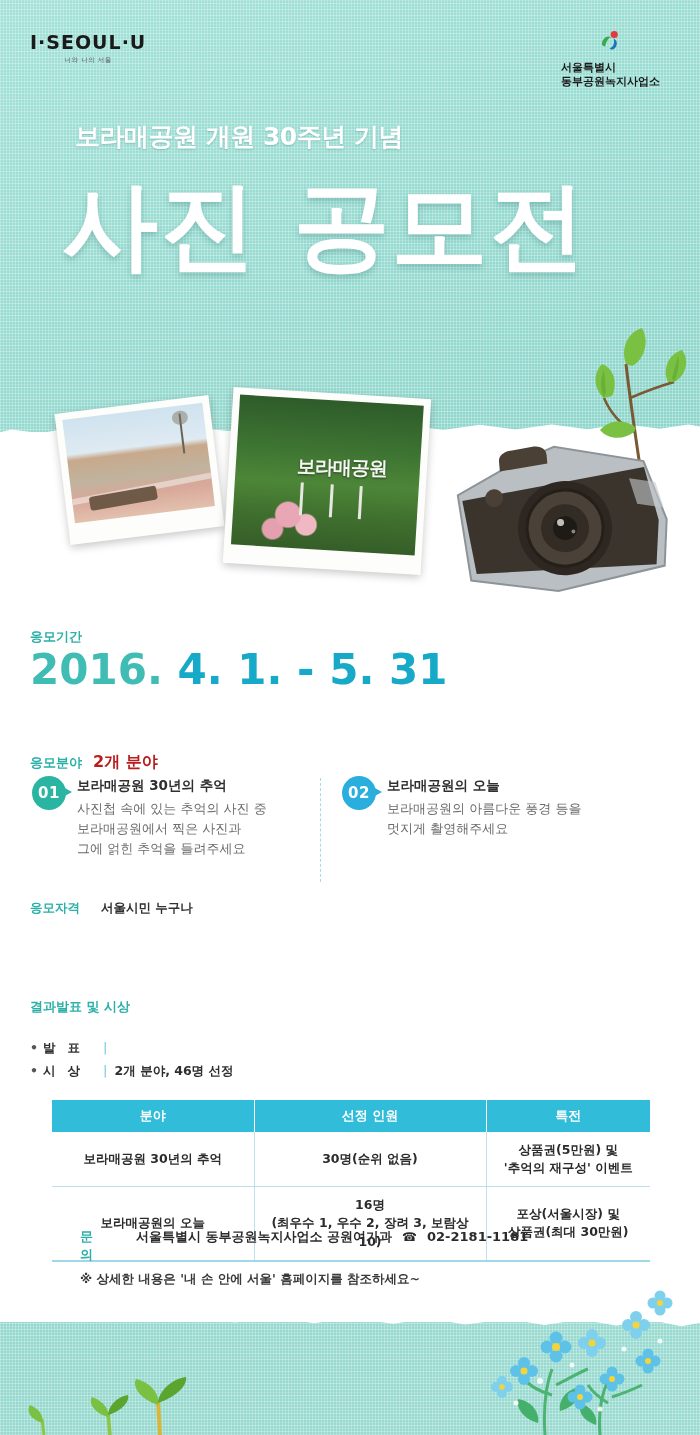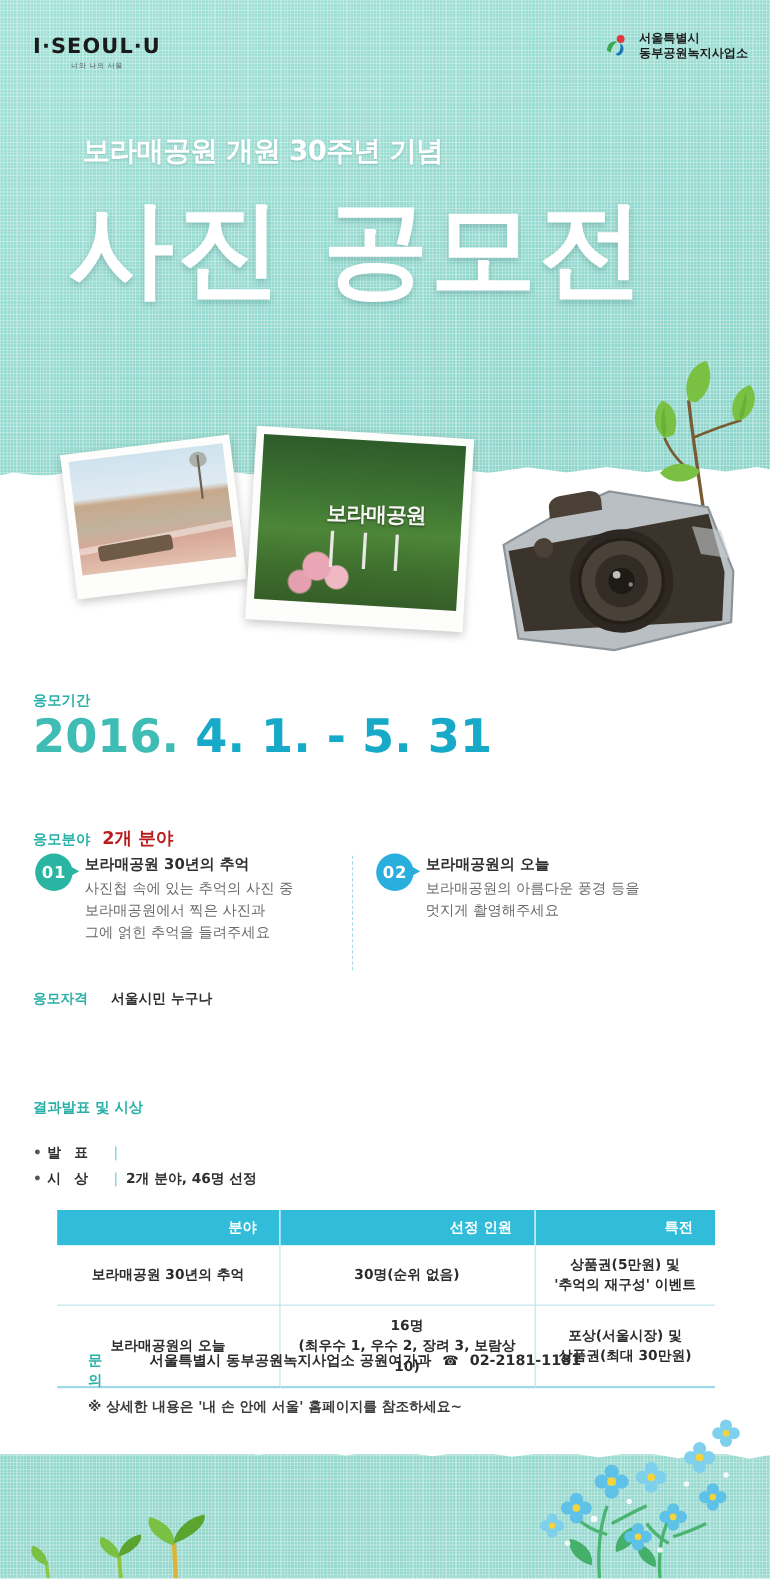--- a/index.html
+++ b/index.html
@@ -59,22 +59,22 @@
   }
   .logo-left .mark {
     font-size: 19px; font-weight: bold; letter-spacing: 1px;
     color: #1a1a1a; line-height: 1;
     white-space: nowrap;
   }
   .logo-left .sub {
     font-size: 6.5px; color: #5a5a5a; margin-top: 4px; letter-spacing: .5px;
   }
   .logo-right {
-    position: absolute; right: 20px; top: 28px;
-    display: flex; align-items: center; gap: 7px;
+    position: absolute; right: 40px; top: 28px;
+    display: flex; align-items: center; gap: 7px; flex-direction: column;
   }
   .logo-right .emblem { width: 26px; height: 26px; flex: 0 0 26px; }
   .logo-right .txt { line-height: 1.25; }
   .logo-right .txt div {
     font-size: 11px; font-weight: bold; color: #1b1b1b; white-space: nowrap;
   }
 
   
   .title-kicker {
     position: absolute; left: 75px; top: 120px;
@@ -229,21 +229,21 @@
   .result-row .bar { color: #8fd3e6; margin: 0 7px 0 0; }
 
   
   .tbl {
     position: absolute; left: 52px; top: 1100px;
     width: 598px; border-collapse: collapse;
   }
   .tbl th {
     background: #31bcd9; color: #ffffff;
     font-size: 13px; font-weight: bold;
-    padding: 7px 20px; text-align: right;
+    padding: 7px 20px; text-align: center;
     border-right: 1px solid #ffffff;
   }
   .tbl th:last-child { border-right: none; }
   .tbl td {
     font-size: 12.5px; color: #2b2b2b; font-weight: bold;
     text-align: center; padding: 9px 5px;
     border-bottom: 1px solid #b9e2ee;
     border-right: 1px solid #b9e2ee;
     line-height: 1.45;
   }

